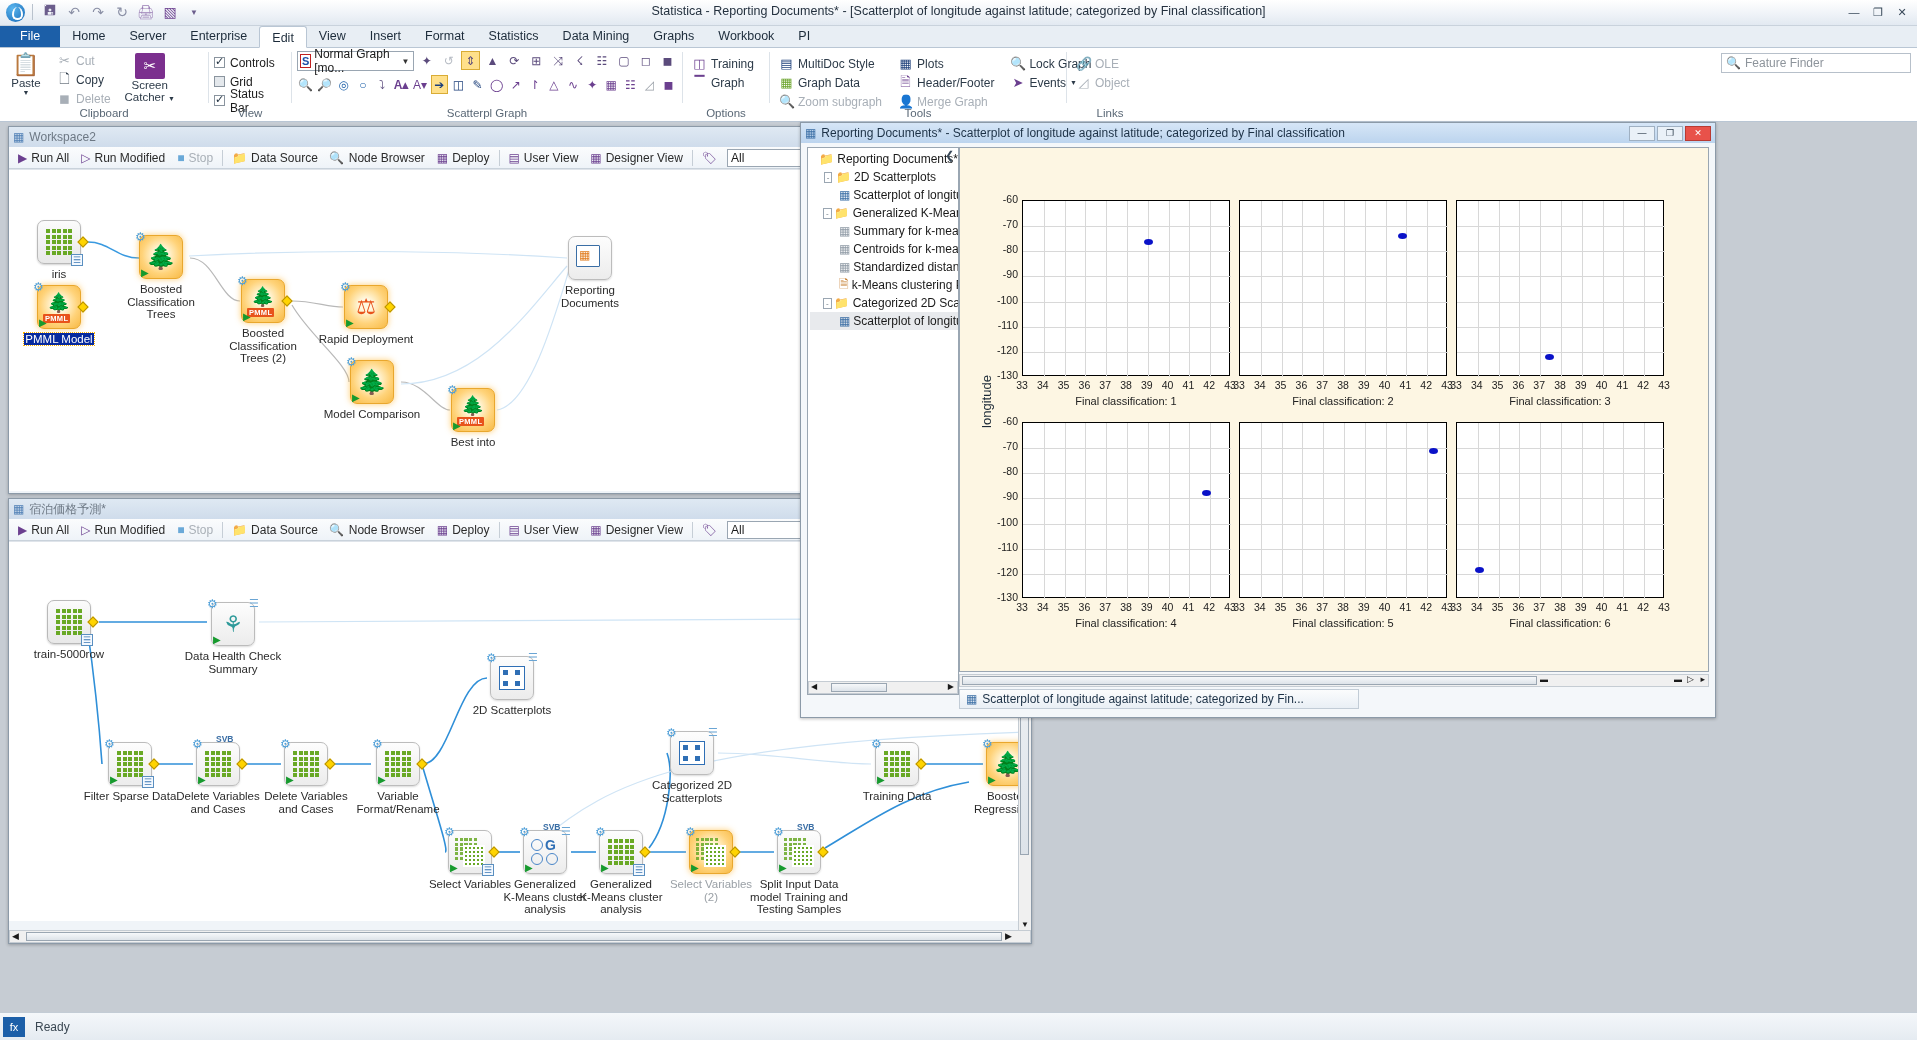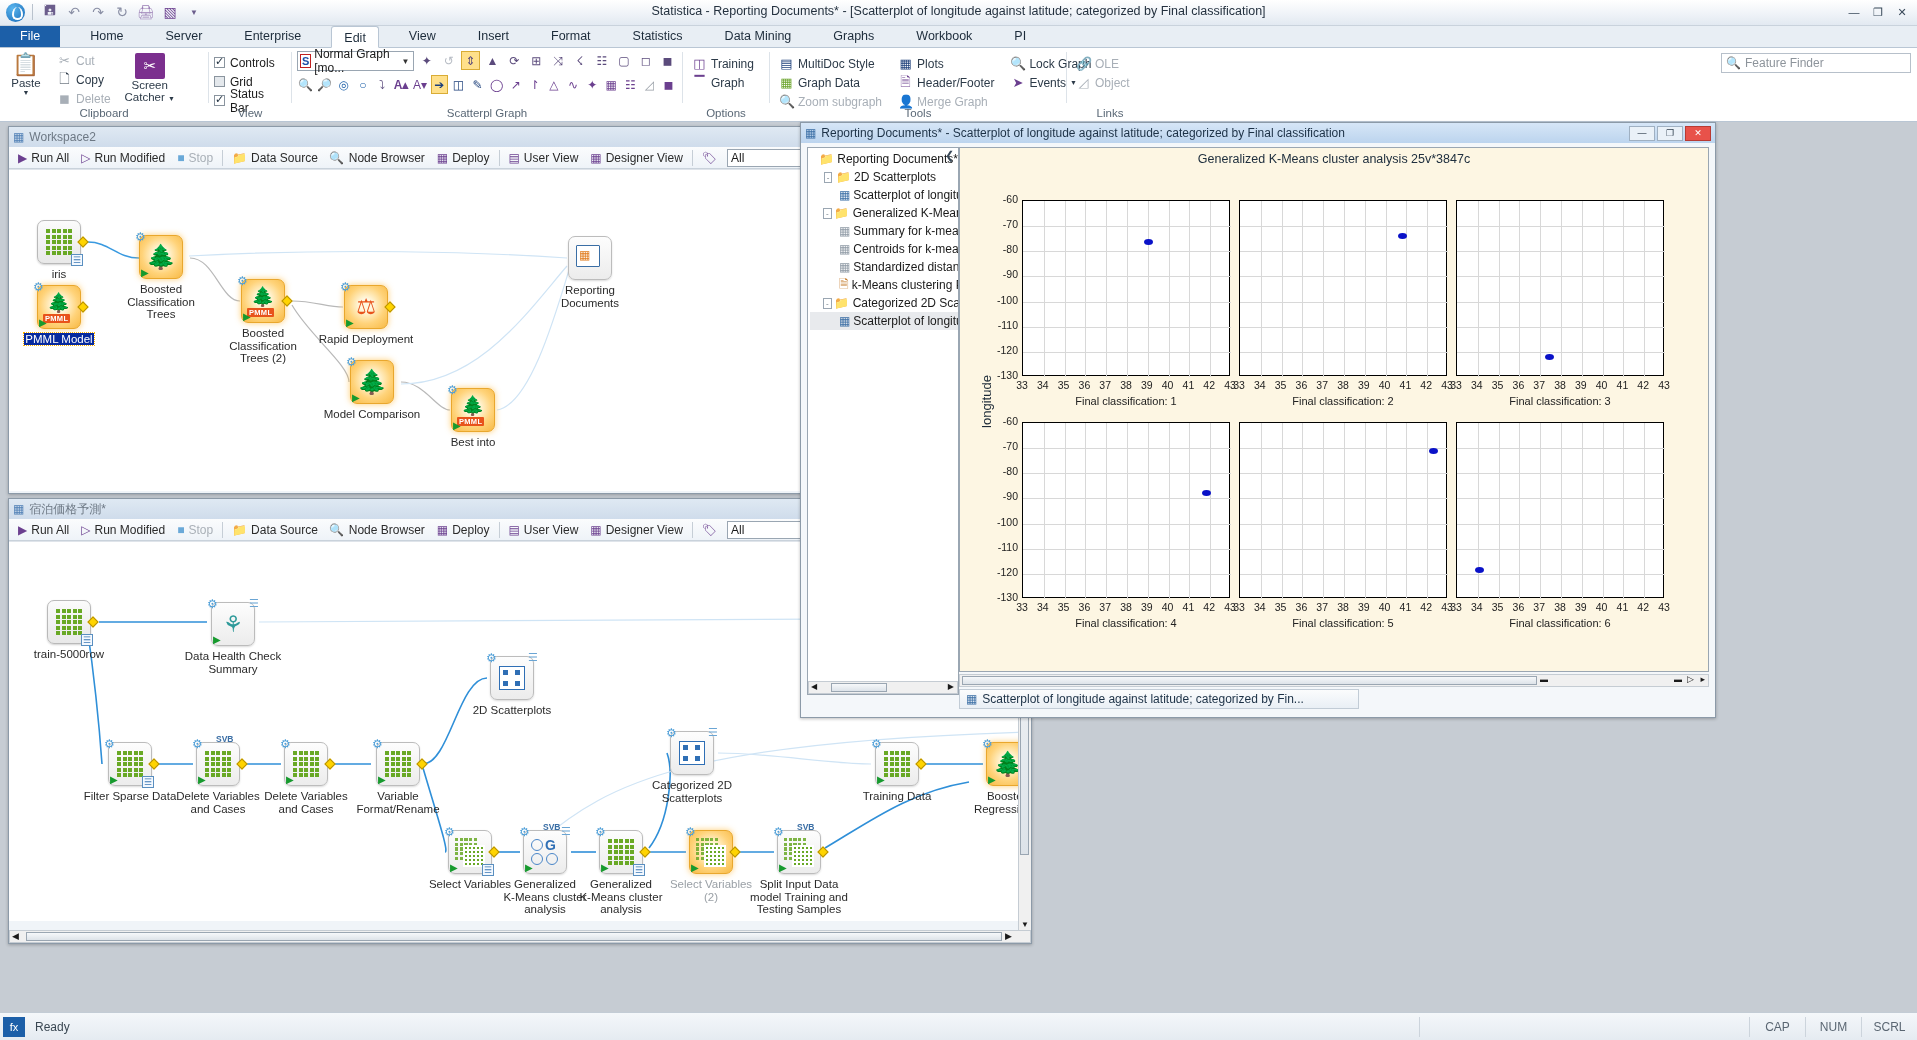--- a/index.html
+++ b/index.html
@@ -28,21 +28,21 @@
   .logo:after{content:"";position:absolute;left:6px;top:4px;width:7px;height:11px;
               border:2px solid #fff;border-radius:50% 50% 50% 50%/60% 60% 40% 40%;border-top:none;}
   .apptitle { position:absolute; left:0; right:0; top:4px; text-align:center;
     font-size:12.5px; color:#24313f; }
   .winbtns { position:absolute; right:4px; top:3px; display:flex; gap:2px; }
   .winbtns div { width:22px; height:18px; display:flex; align-items:center; justify-content:center;
     font-size:11px; color:#3a4a5a; border:1px solid transparent; }
 
   
   .tabs { height:22px; background:#e8eef4; display:flex; align-items:flex-end;
-    border-bottom:1px solid #b9c6d4; padding-left:0;gap:18px; }
+    border-bottom:1px solid #b9c6d4; padding-left:0; }
   .tab { padding:2px 12px 3px; font-size:12.5px; color:#1c2b3a; height:22px; line-height:18px;
          cursor:default; }
   .tab.file { background:#1c5fa8; color:#fff; padding:2px 20px 3px; font-weight:normal; }
   .tab.active { background:#fff; border:1px solid #b9c6d4; border-bottom:1px solid #fff;
     position:relative; top:1px; border-radius:3px 3px 0 0; }
 
   
   .ribbon { height:74px; background:#fff; border-bottom:1px solid #b9c6d4;
             display:flex; align-items:stretch; position:relative; }
   .group { position:relative; display:flex; flex-direction:column; padding:3px 5px 0; }
@@ -1213,21 +1213,20 @@
         <div style="position:absolute;right:0;top:0;width:10px;height:100%;"></div>
         <div class="hscroll" style="position:absolute;left:0;bottom:0;width:150px;">
           <div style="position:absolute;left:2px;top:0;font-size:8px">◀</div>
           <div class="hthumb" style="left:22px;width:56px;"></div>
           <div style="position:absolute;right:3px;top:0;font-size:8px">▶</div>
         </div>
       </div>
       <div style="position:absolute;left:144px;top:26px;font-size:11px;color:#3a4a5a;cursor:pointer">❮</div>
 
       <div class="chartpane" style="position:absolute;left:158px;top:24px;width:750px;height:525px;border:1px solid #9aa6b2;">
-        <div class="chart-title" style="margin-top:4px">Generalized K-Means cluster analysis 25v*3847c</div>
         <div id="chart-area" style="position:absolute;left:0;top:48px;width:750px;height:455px;">
             <div style="position: absolute; left: -74px; top: 198px; width: 200px; text-align: center; transform: rotate(-90deg); font-size: 13px; color: rgb(29, 43, 56);">longitude</div>
             <div class="cell" style="left: 62px; top: 4px; width: 208px; height: 176px;">
               <div class="g" style="left: 20.8px; top: 0px; width: 1px; height: 176px;"></div>
               <div class="g" style="left: 41.6px; top: 0px; width: 1px; height: 176px;"></div>
               <div class="g" style="left: 62.4px; top: 0px; width: 1px; height: 176px;"></div>
               <div class="g" style="left: 83.2px; top: 0px; width: 1px; height: 176px;"></div>
               <div class="g" style="left: 104px; top: 0px; width: 1px; height: 176px;"></div>
               <div class="g" style="left: 124.8px; top: 0px; width: 1px; height: 176px;"></div>
               <div class="g" style="left: 145.6px; top: 0px; width: 1px; height: 176px;"></div>
@@ -1434,21 +1433,15 @@
         <span style="color:#3a6ea5">▦</span>
         <span>Scatterplot of longitude against latitude; categorized by Fin...</span>
       </div>
     </div>
 
   </div>
 
   <div class="statusbar">
     <div class="sbtn">fx</div>
     <div style="margin-left:10px">Ready</div>
-    <div class="sb-cells">
-      <div class="sb-long"></div>
-      <div>CAP</div>
-      <div>NUM</div>
-      <div>SCRL</div>
-    </div>
   </div>
 
 </div>
 
 </body></html>

